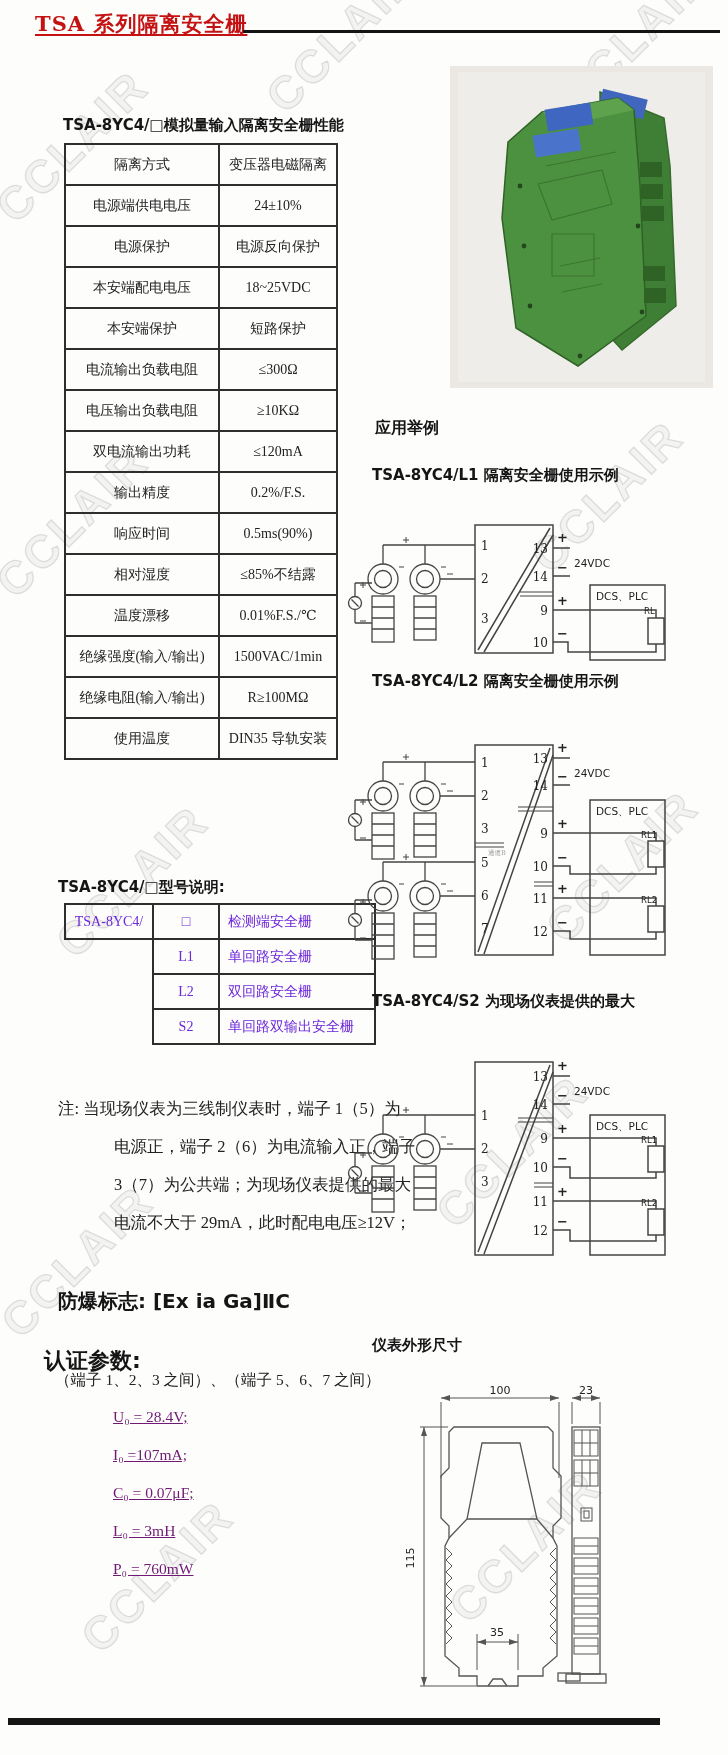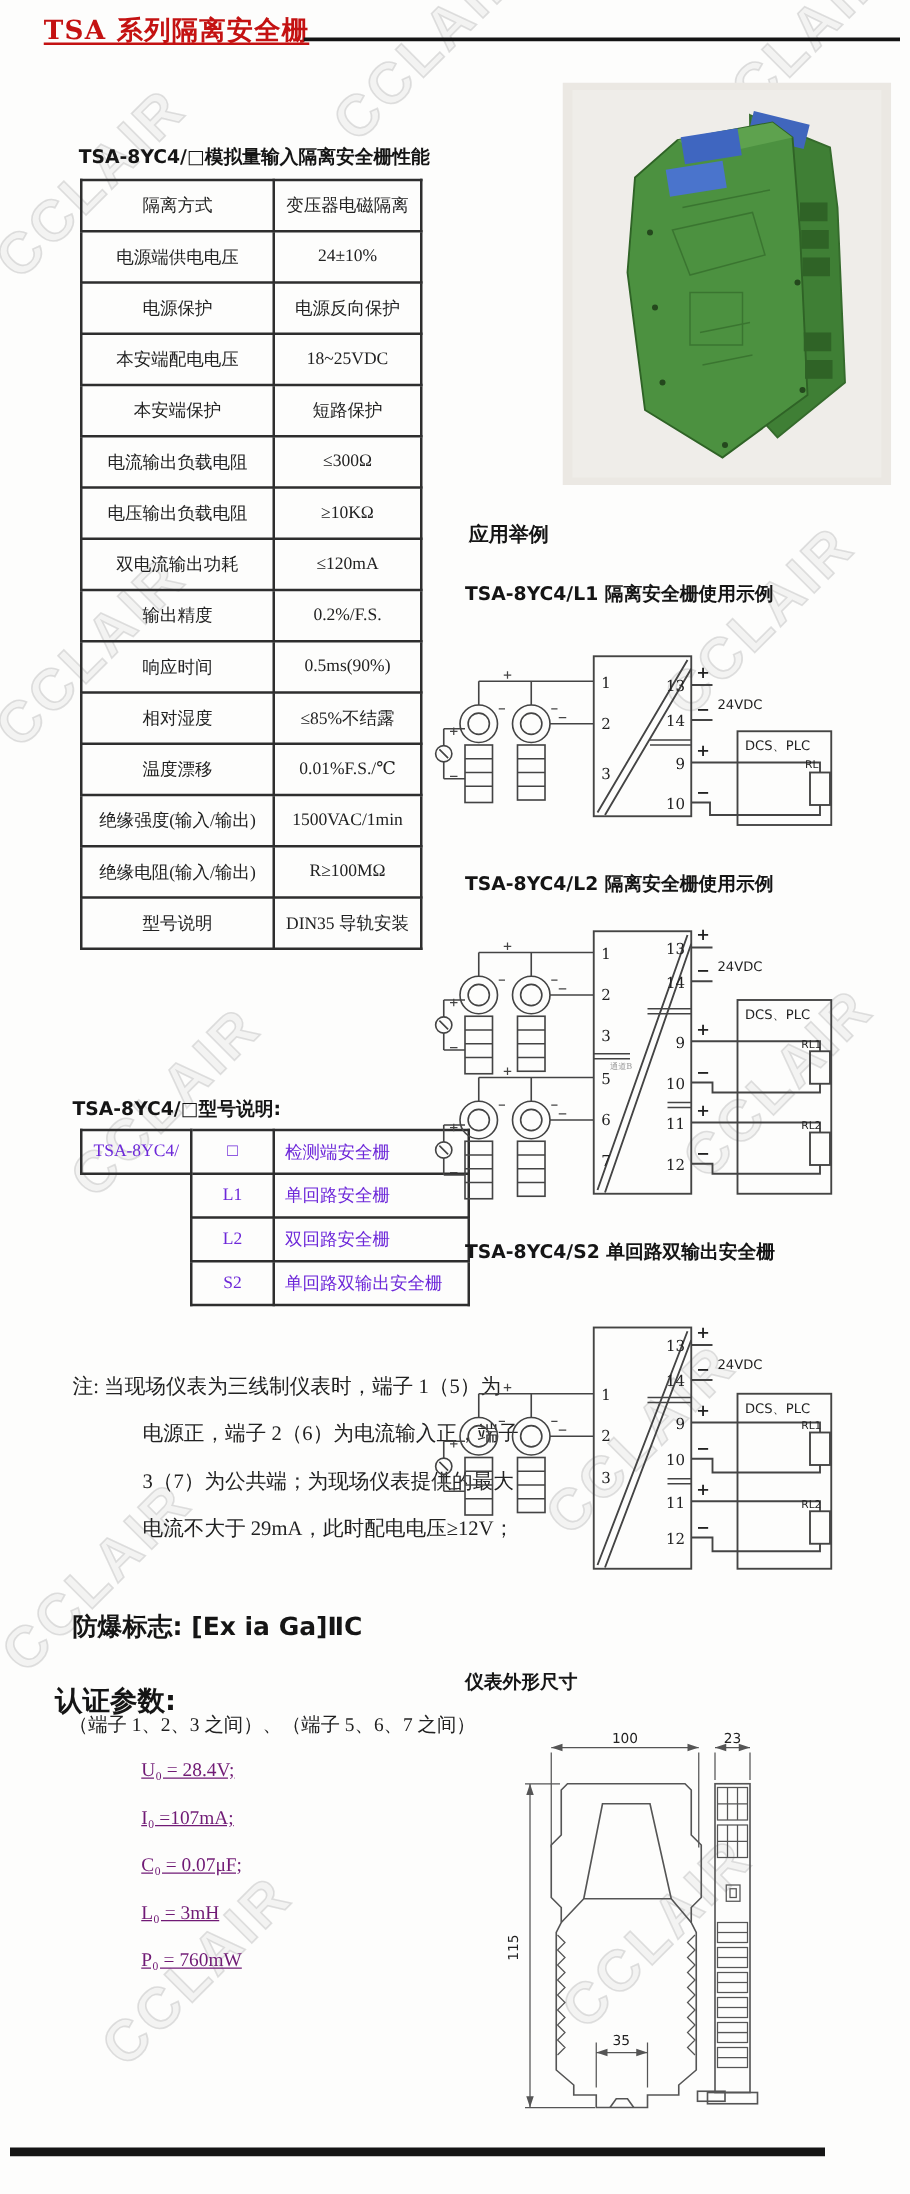--- a/index.html
+++ b/index.html
@@ -128,21 +128,21 @@
       </tr>
       <tr>
         <td class="pl">绝缘强度(输入/输出)</td>
         <td class="pv">1500VAC/1min</td>
       </tr>
       <tr>
         <td class="pl">绝缘电阻(输入/输出)</td>
         <td class="pv">R≥100MΩ</td>
       </tr>
       <tr>
-        <td class="pl">型号说明</td>
+        <td class="pl">使用温度</td>
         <td class="pv">DIN35 导轨安装</td>
       </tr>
     </tbody>
 </table>
 
 <div class="abs h h15" style="left:58px;top:878px">TSA-8YC4/□型号说明:</div>
 
 <table class="abs model-table">
   <tbody>
       <tr>
@@ -262,21 +262,21 @@
   <text class="dnum" x="210" y="147" text-anchor="end">10</text>
   <text class="dsign" x="219" y="42">+</text>
   <text class="dsign" x="219" y="72">−</text>
   <text class="dsign" x="219" y="105">+</text>
   <text class="dsign" x="219" y="138">−</text>
   <text class="dlab" x="236" y="67">24VDC</text>
   <text class="dlab" x="258" y="100">DCS、PLC</text>
   <text class="drl" x="306" y="114">RL</text>
 </svg>
 
-<div class="abs h h15" style="left:372px;top:698px">TSA-8YC4/L2 隔离安全栅使用示例</div>
+<div class="abs h h15" style="left:372px;top:672px">TSA-8YC4/L2 隔离安全栅使用示例</div>
 <svg class="abs" style="left:338px;top:738px" width="382" height="225" viewBox="0 0 382 225">
   <use href="#xmtr" xlink:href="#xmtr" transform="translate(9,16)"></use>
   <use href="#xmtr" xlink:href="#xmtr" transform="translate(9,116)"></use>
   <g stroke="#444" fill="none" stroke-width="1.5">
     <rect x="137" y="7" width="78" height="210"></rect>
     <path d="M140,214 L212,10 M146,216 L215,17"></path>
     <path d="M137,105 H166 M137,109 H166 M180,69 H215 M180,73 H215 M196,144 H215 M196,148 H215" stroke-width="1.2"></path>
     <path d="M215,20 H232 M215,47 H232"></path>
     <path d="M215,95 H318 V103 M215,128 H232 V136 H318 V129"></path>
     <path d="M215,160 H318 V168 M215,193 H232 V201 H318 V194"></path>
@@ -302,21 +302,21 @@
   <text class="dsign" x="219" y="90">+</text>
   <text class="dsign" x="219" y="124">−</text>
   <text class="dsign" x="219" y="155">+</text>
   <text class="dsign" x="219" y="189">−</text>
   <text class="dlab" x="236" y="39">24VDC</text>
   <text class="dlab" x="258" y="77">DCS、PLC</text>
   <text class="drl" x="303" y="100">RL1</text>
   <text class="drl" x="303" y="165">RL2</text>
 </svg>
 
-<div class="abs h h15" style="left:372px;top:992px">TSA-8YC4/S2 单回路双输出安全栅</div>
+<div class="abs h h15" style="left:372px;top:992px">TSA-8YC4/S2 为现场仪表提供的最大</div>
 <svg class="abs" style="left:338px;top:1030px" width="382" height="235" viewBox="0 0 382 235">
   <use href="#xmtr" xlink:href="#xmtr" transform="translate(9,77)"></use>
   <g stroke="#444" fill="none" stroke-width="1.5">
     <rect x="137" y="32" width="78" height="193"></rect>
     <path d="M140,222 L212,35 M146,224 L215,42"></path>
     <path d="M180,88 H215 M180,92 H215 M196,153 H215 M196,157 H215" stroke-width="1.2"></path>
     <path d="M215,46 H232 M215,74 H232"></path>
     <path d="M215,108 H318 V116 M215,137 H232 V148 H318 V142"></path>
     <path d="M215,171 H318 V179 M215,200 H232 V211 H318 V205"></path>
     <rect x="252" y="85" width="75" height="140"></rect>

